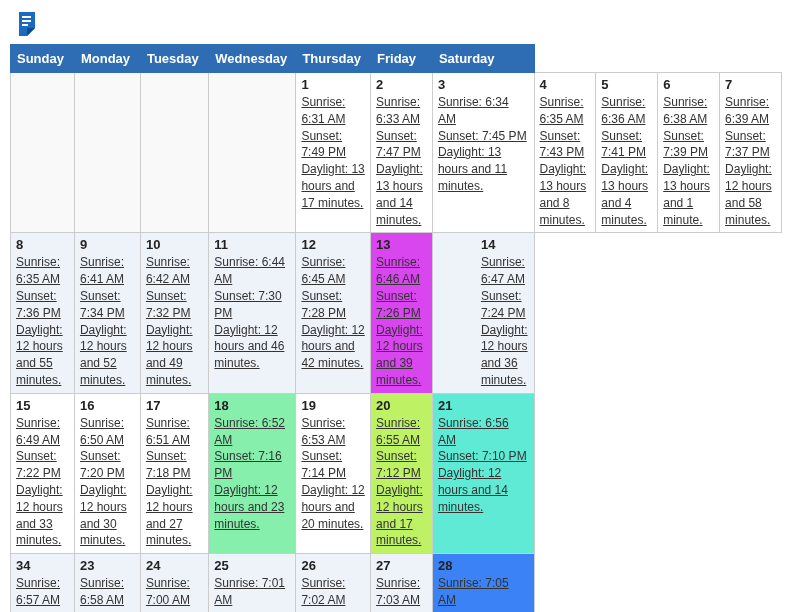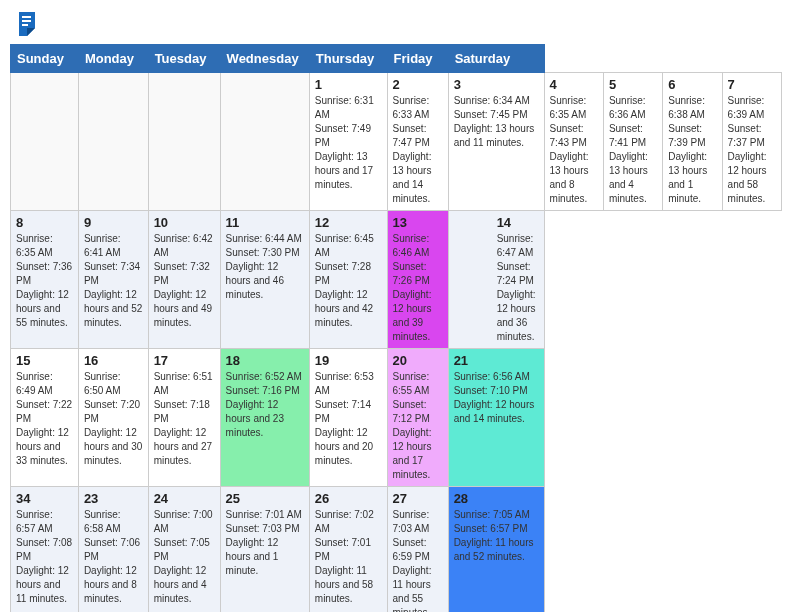--- a/index.html
+++ b/index.html
@@ -70,23 +70,24 @@
       background-color: #fff;
     }
     .day-num {
       font-size: 13px;
       font-weight: bold;
       color: #222;
       display: block;
       margin-bottom: 2px;
     }
     .day-info {
-      font-size: 10px;
+      font-size: 12px;
       color: #333;
       line-height: 1.4;
+      text-decoration: underline;
     }
     .empty-cell {
       background-color: #f9f9f9 !important;
     }
   </style>
 </head>
 <body>
 
 <div class="header">
   <div class="logo">
@@ -237,21 +238,21 @@
           <div class="day-info" style="white-space: pre-line;">Sunrise: 6:52 AM
 Sunset: 7:16 PM
 Daylight: 12 hours and 23 minutes.</div>
         </td>
         <td style="background-color: rgb(255, 255, 255);">
           <span class="day-num">19</span>
           <div class="day-info" style="white-space: pre-line;">Sunrise: 6:53 AM
 Sunset: 7:14 PM
 Daylight: 12 hours and 20 minutes.</div>
         </td>
-        <td style="background-color: #f0abfc;">
+        <td style="background-color: #bef264;">
           <span class="day-num">20</span>
           <div class="day-info" style="white-space: pre-line;">Sunrise: 6:55 AM
 Sunset: 7:12 PM
 Daylight: 12 hours and 17 minutes.</div>
         </td>
         <td style="background-color: #5eead4;">
           <span class="day-num">21</span>
           <div class="day-info" style="white-space: pre-line;">Sunrise: 6:56 AM
 Sunset: 7:10 PM
 Daylight: 12 hours and 14 minutes.</div>

